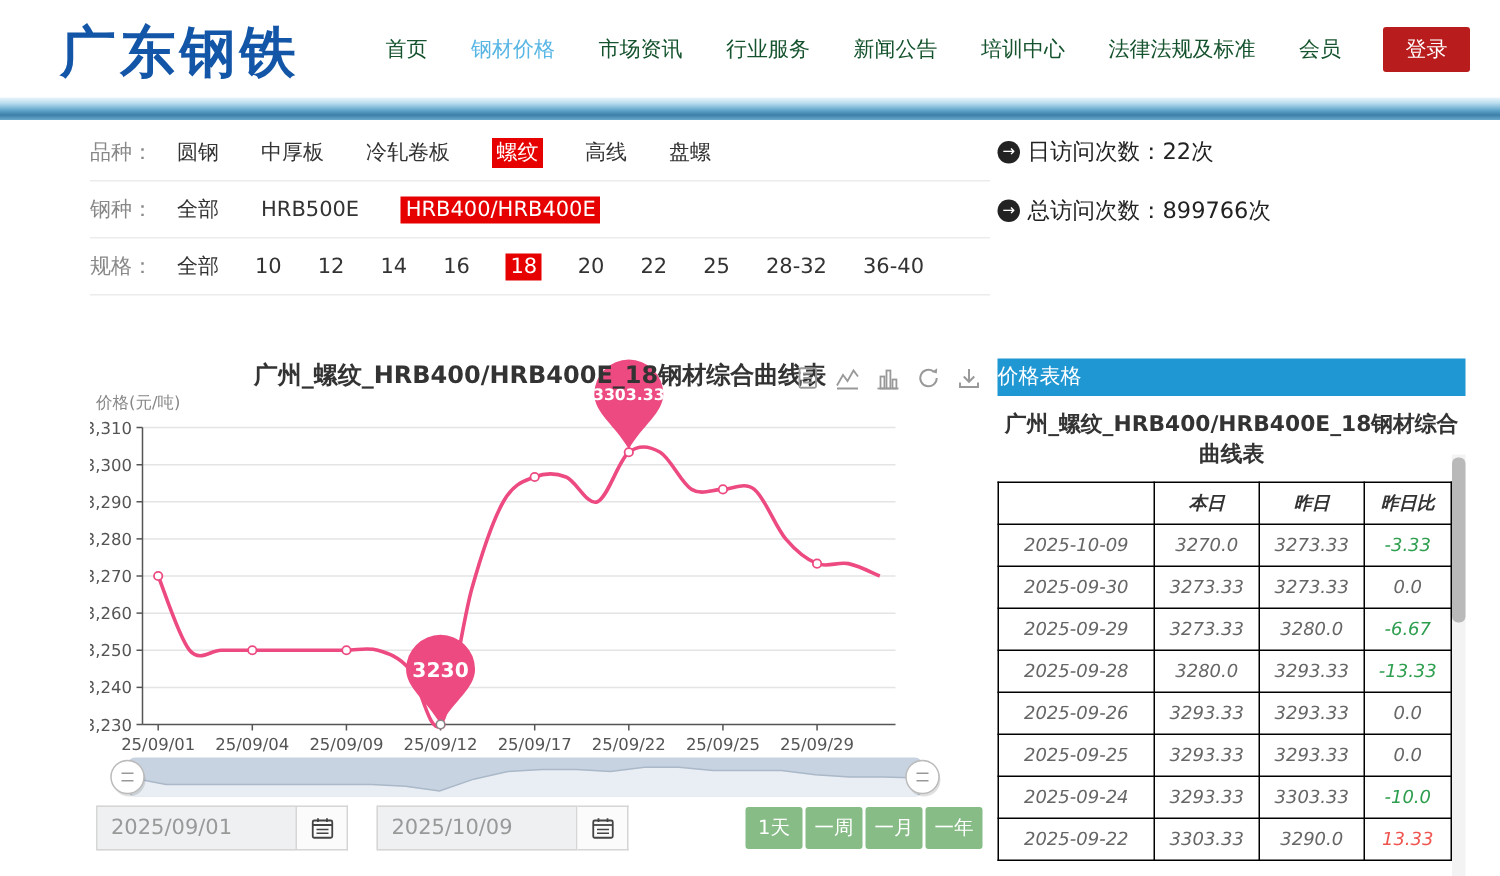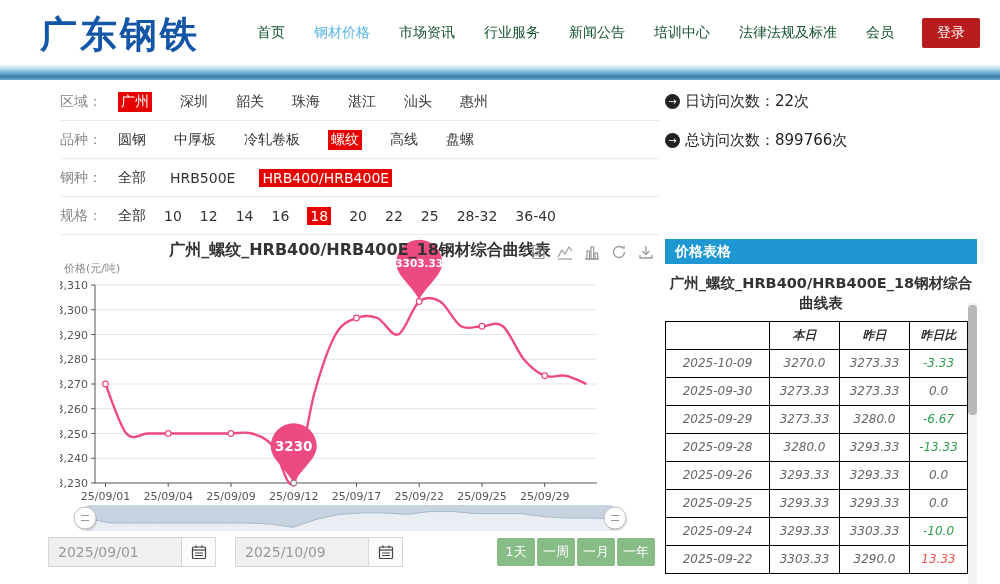--- a/index.html
+++ b/index.html
@@ -40,30 +40,30 @@
   .chart-title { position:absolute; top:5px; left:0; width:100%; text-align:center;
     font-size:16px; font-weight:bold; color:#333; }
   .toolbox { position:absolute; top:9px; right:6px; display:flex; gap:11px; }
   .toolbox svg { display:block; cursor:pointer; }
   #chart-svg { position:absolute; left:0; top:0; }
   
   .date-group { position:absolute; top:537px; display:flex; height:30px; }
   .date-group.start { left:48px; }
   .date-group.end { left:235px; }
   .date-input { width:134px; height:30px; background:#eef0f1; border:1px solid #d6d6d6; color:#999;
-    font-size:14px; padding:0 9px; font-family:inherit; }
+    font-size:14px; padding:0 9px; font-family:inherit;margin-left:16px; }
   .cal-btn { width:34px; height:30px; background:#fbfbfb; border:1px solid #d6d6d6; border-left:none;
     display:flex; align-items:center; justify-content:center; cursor:pointer; }
   .periods { position:absolute; left:497px; top:538px; display:flex; gap:2px; }
   .period-btn { min-width:38px; height:28px; padding:0 6px; background:#87bc87; color:#fff; font-size:13px;
     border:none; cursor:pointer; font-family:inherit; border-radius:2px; }
   
   .price-panel { position:absolute; left:665px; top:239px; width:312px; }
-  .panel-header { height:25px; background:#1e97d3; color:#fff; font-size:14px; font-weight:bold;
-    line-height:25px; padding-left:10px; }
+  .panel-header { height:25px; background:#1e97d3; color:#fff; font-size:14px; font-weight:normal;
+    line-height:25px; }
   .panel-title { margin:9px 2px 7px; font-size:14.5px; font-weight:bold; color:#333; text-align:center; line-height:1.4; }
   .price-table { width:302px; border-collapse:collapse; font-size:12px; color:#666; table-layout:fixed; }
   .price-table th, .price-table td { border:1px solid #000000; height:28px; padding:0 7px; text-align:center;font-style:italic; }
   .price-table th { color:#333; font-weight:bold; background:#fff; }
   .chg-neg { color:#2e9e4f; }
   .chg-pos { color:#f0544f; }
   .tbl-scroll { position:absolute; right:0; top:64px; width:9px; height:282px; background:#f3f3f3; }
   .tbl-thumb { position:absolute; left:0; top:2px; width:9px; height:110px; background:#b9b9b9; border-radius:4px; cursor:pointer; }
 </style>
 </head>
@@ -79,30 +79,20 @@
       <a class="nav-item">新闻公告</a>
       <a class="nav-item">培训中心</a>
       <a class="nav-item">法律法规及标准</a>
       <a class="nav-item">会员</a>
     </nav>
   <button class="login-btn">登录</button>
 </div>
 <div class="banner"></div>
 
 <div class="filters">
-    <div class="filter-row">
-      <span class="filter-label">区域：</span>
-      <span class="filter-item active">广州</span>
-      <span class="filter-item">深圳</span>
-      <span class="filter-item">韶关</span>
-      <span class="filter-item">珠海</span>
-      <span class="filter-item">湛江</span>
-      <span class="filter-item">汕头</span>
-      <span class="filter-item">惠州</span>
-    </div>
     <div class="filter-row">
       <span class="filter-label">品种：</span>
       <span class="filter-item">圆钢</span>
       <span class="filter-item">中厚板</span>
       <span class="filter-item">冷轧卷板</span>
       <span class="filter-item active">螺纹</span>
       <span class="filter-item">高线</span>
       <span class="filter-item">盘螺</span>
     </div>
     <div class="filter-row">

